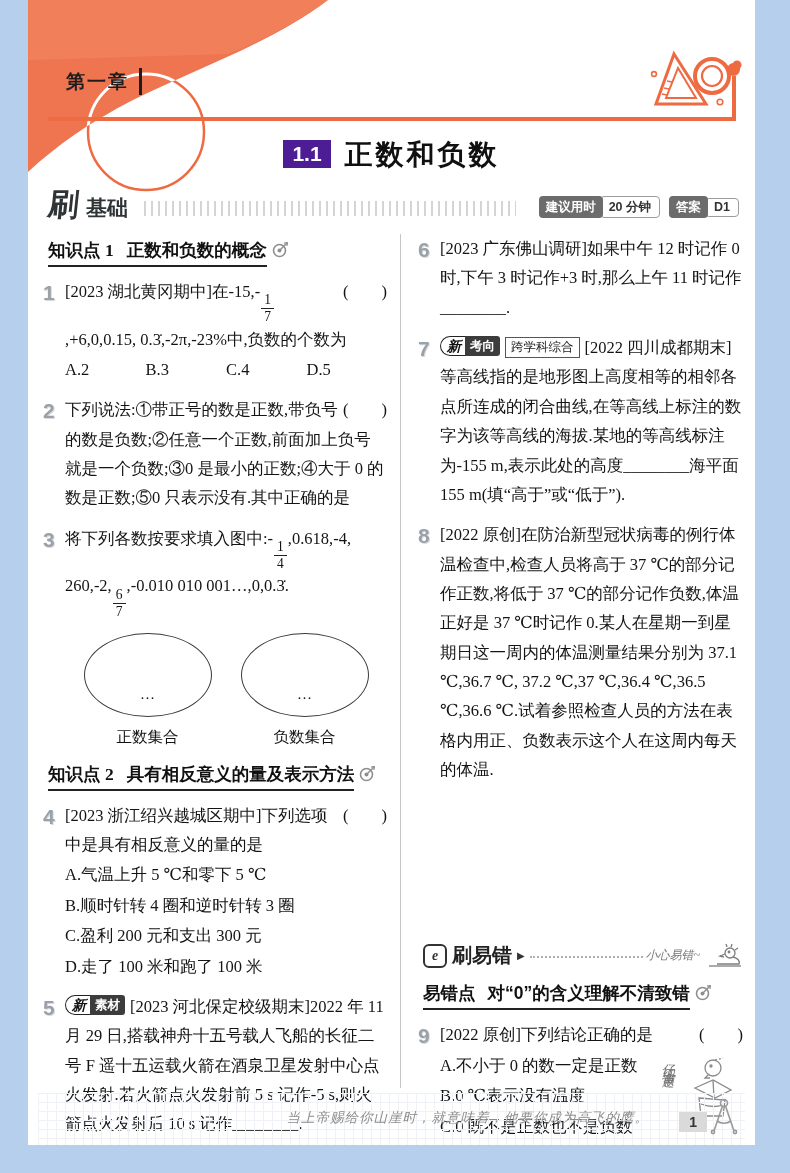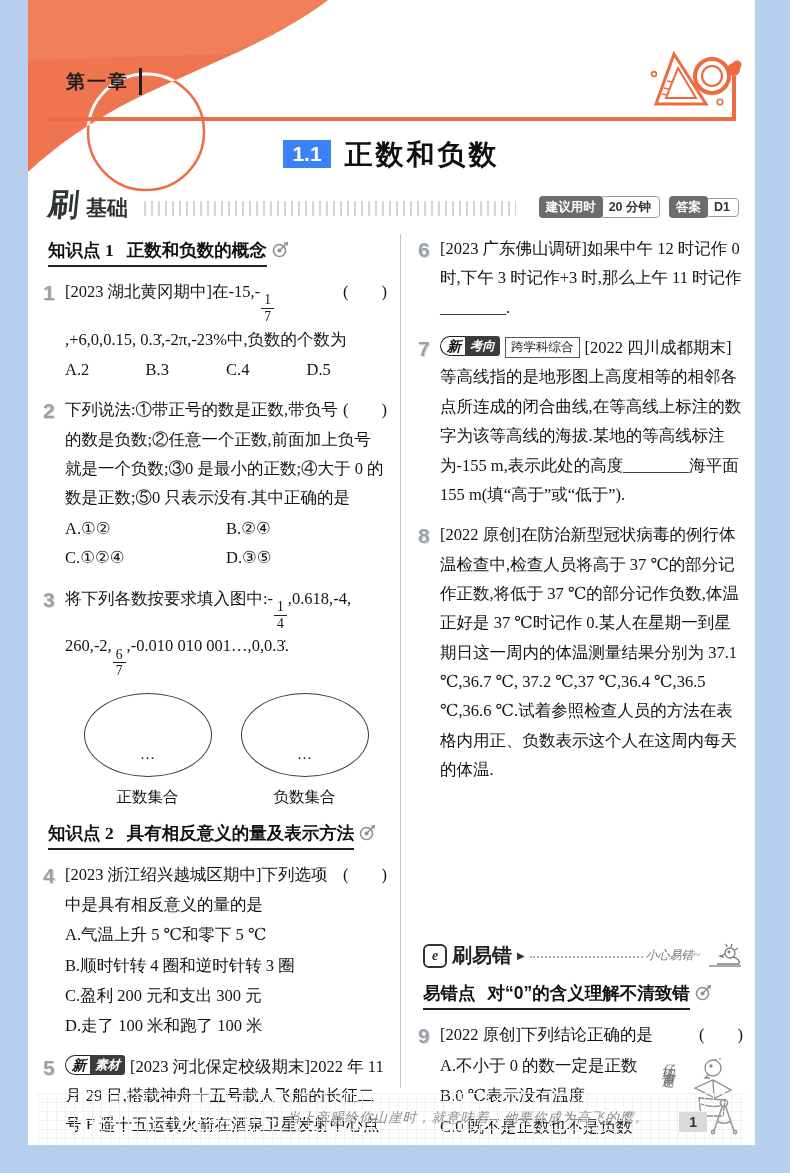--- a/index.html
+++ b/index.html
@@ -22,21 +22,21 @@
     font-size:19px;color:#1d1d1d;letter-spacing:2px;z-index:3;
   }
   .chapter .vbar{width:3px;height:27px;background:#1d1d1d;margin:0 10px;}
   .rule{position:absolute;left:20px;top:117px;width:688px;height:4px;background:#ee6a41;z-index:2;}
   .rule-v{position:absolute;left:704px;top:76px;width:4px;height:45px;background:#ee6a41;z-index:2;}
   .rule-dot{position:absolute;left:699px;top:63px;width:13px;height:13px;border-radius:50%;background:#ee6a41;z-index:2;}
   .hdricon{position:absolute;left:612px;top:48px;z-index:2;}
   
   .section-row{position:absolute;top:136px;left:0;right:0;text-align:center;z-index:1;}
   .secnum{
-    display:inline-block;background:#3b82f6;color:#fff;
+    display:inline-block;background:#4c1d95;color:#fff;
     font-family:"Liberation Sans","DejaVu Sans",sans-serif;font-weight:bold;
     font-size:21px;padding:2px 9px;margin-right:10px;vertical-align:3px;
   }
   .sectitle{font-size:28px;font-weight:bold;color:#101010;letter-spacing:3px;}
   
   .basics{position:absolute;top:186px;left:20px;right:16px;display:flex;align-items:center;}
   .blogo{
     font-family:"Liberation Sans","DejaVu Sans",sans-serif;font-weight:900;
     font-size:31px;color:#2e3335;transform:skewX(-6deg);line-height:1;
   }
@@ -79,21 +79,21 @@
   .sets{display:flex;justify-content:space-around;margin:14px 4px 4px;}
   .setitem{text-align:center;}
   .oval{width:128px;height:84px;border:1.6px solid #3a3a3a;border-radius:50%;
     display:flex;align-items:flex-end;justify-content:center;padding-bottom:8px;box-sizing:border-box;font-size:15px;}
   .setlabel{margin-top:6px;font-size:15.5px;text-align:center;}
   
   .nb{display:inline-flex;align-items:center;margin-right:5px;vertical-align:2px;
     font-family:"Liberation Sans","DejaVu Sans",sans-serif;line-height:1.3;}
   .nb .n{border:1.6px solid #222;border-right:none;border-radius:10px 0 0 10px;
     padding:0 4px 0 6px;font-weight:bold;font-style:italic;font-size:14px;color:#111;}
-  .nb .t{background:#3c3c3c;color:#fff;font-size:12.5px;padding:2px 5px;border-radius:0 3px 3px 0;font-weight:bold;font-style:italic;}
+  .nb .t{background:#3c3c3c;color:#fff;font-size:12.5px;padding:2px 5px;border-radius:0 3px 3px 0;font-weight:bold;}
   .ob{display:inline-block;border:1.2px solid #555;font-size:12.5px;padding:0 5px;margin-right:5px;
     font-family:"Liberation Sans","DejaVu Sans",sans-serif;vertical-align:2px;color:#222;line-height:1.5;}
   
   .eh{display:flex;align-items:center;margin:158px 0 12px;}
   .eicon{width:20px;height:20px;border:2px solid #333;border-radius:6px;flex:none;
     display:flex;align-items:center;justify-content:center;
     font-family:"Liberation Serif",serif;font-style:italic;font-weight:bold;font-size:14px;color:#333;margin-right:5px;}
   .etitle{font-family:"Liberation Sans","DejaVu Sans",sans-serif;font-weight:900;font-size:20px;color:#222;white-space:nowrap;}
   .earrow{font-size:10px;color:#333;margin:0 5px;}
   .edots{flex:1;border-top:2px dotted #b0b0b0;height:0;margin-top:3px;}
@@ -194,26 +194,20 @@
           <span>A.2</span>
           <span>B.3</span>
           <span>C.4</span>
           <span>D.5</span>
         </div>
       </div>
 
       <div class="q">
         <span class="qnum">2</span>
         <span class="paren">(　　)</span><span>下列说法:①带正号的数是正数,带负号的数是负数;②任意一个正数,前面加上负号就是一个负数;③0 是最小的正数;④大于 0 的数是正数;⑤0 只表示没有.其中正确的是</span>
-        <div class="opts2">
-          <span>A.①②</span>
-          <span>B.②④</span>
-          <span>C.①②④</span>
-          <span>D.③⑤</span>
-        </div>
       </div>
 
       <div class="q">
         <span class="qnum">3</span>
         <span>将下列各数按要求填入图中:-</span><span class="frac">
             <span class="fn">1</span>
             <span class="fd">4</span>
           </span><span>,0.618,-4, 260,-2,</span><span class="frac">
             <span class="fn">6</span>
             <span class="fd">7</span>

